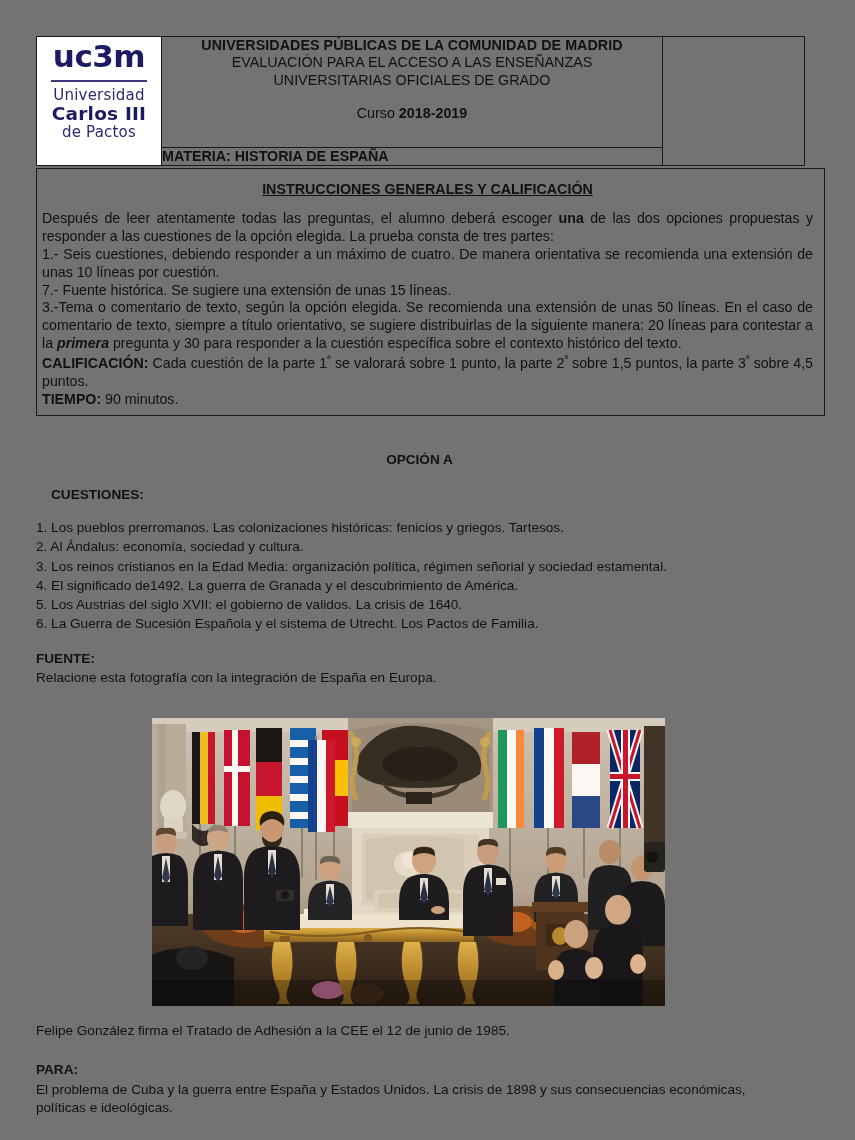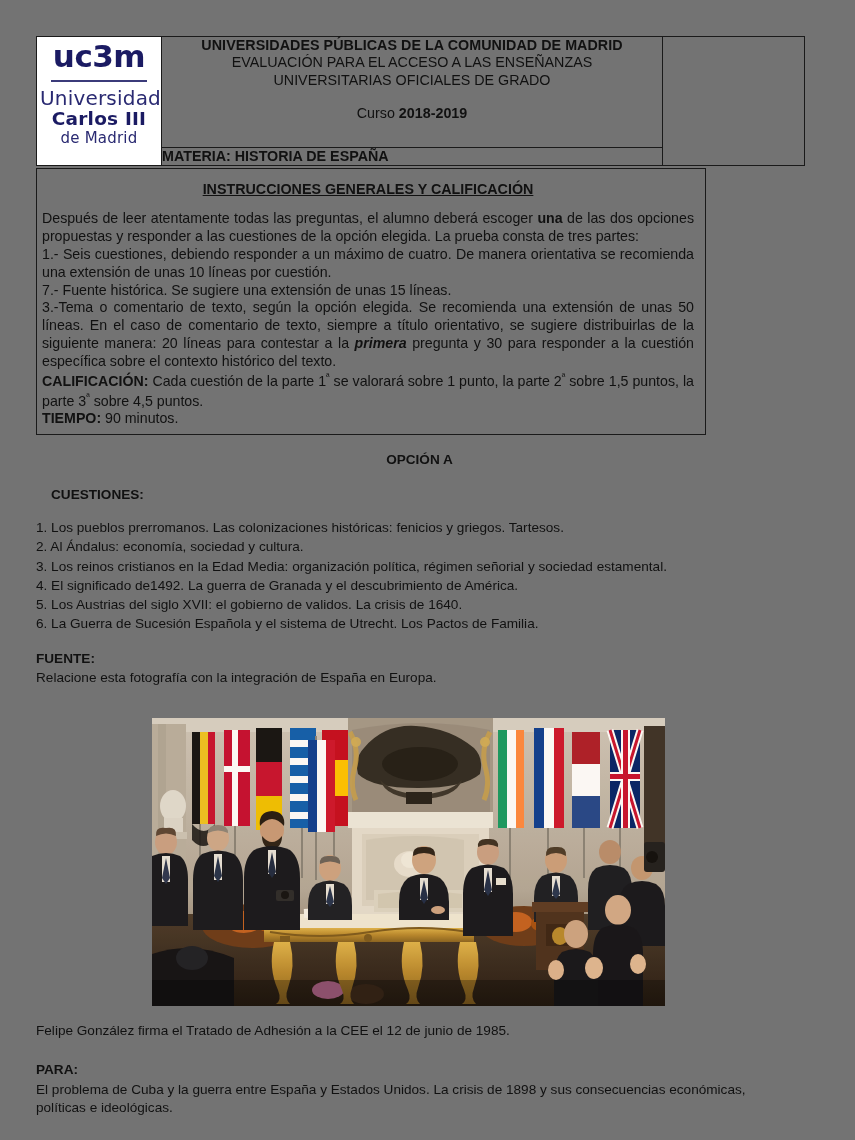--- a/index.html
+++ b/index.html
@@ -56,25 +56,24 @@
     margin-top: 3px;
   }
   .logo-rule {
     width: 96px;
     height: 2.5px;
     background: #3b3b7a;
     margin: 7px auto 5px auto;
   }
   .logo-l1 {
     font-family: "DejaVu Sans", sans-serif;
-    font-size: 20px;
+    font-size: 15px;
     color: #2a2a72;
     line-height: 1.12;
     letter-spacing: 0.2px;
-    text-align: right;
   }
   .logo-l2 {
     font-family: "DejaVu Sans", sans-serif;
     font-size: 18.5px;
     font-weight: bold;
     color: #1b1b63;
     line-height: 1.1;
     letter-spacing: 0.2px;
   }
   .logo-l3 {
@@ -115,21 +114,21 @@
     font-size: 14.3px;
     font-weight: bold;
     height: 17px;
   }
 
   
   .instr-box {
     position: absolute;
     left: 36px;
     top: 168px;
-    width: 670px;
+    width: 789px;
     box-sizing: border-box;
     border: 1.3px solid #1a1a1a;
     padding: 12px 11px 6px 5px;
   }
   .instr-title {
     text-align: center;
     font-size: 14.3px;
     font-weight: bold;
     text-decoration: underline;
     margin-bottom: 13px;
@@ -227,21 +226,21 @@
 <div class="page">
 
   <table class="header-table">
     <tbody>
         <tr>
       <td class="logo-cell" rowspan="2">
         <div class="logo-word">uc3m</div>
         <div class="logo-rule"></div>
         <div class="logo-l1">Universidad</div>
         <div class="logo-l2">Carlos III</div>
-        <div class="logo-l3">de Madrid</div>
+        <div class="logo-l3">de Pactos</div>
       </td>
       <td class="title-cell">
         <div class="t-line1">UNIVERSIDADES PÚBLICAS DE LA COMUNIDAD DE MADRID</div>
         <div class="t-line2">EVALUACIÓN PARA EL ACCESO A LAS ENSEÑANZAS</div>
         <div class="t-line3">UNIVERSITARIAS OFICIALES DE GRADO</div>
         <div class="t-curso"><span>Curso </span><b>2018-2019</b></div>
       </td>
       <td class="blank-cell" rowspan="2"></td>
     </tr>
     <tr>

